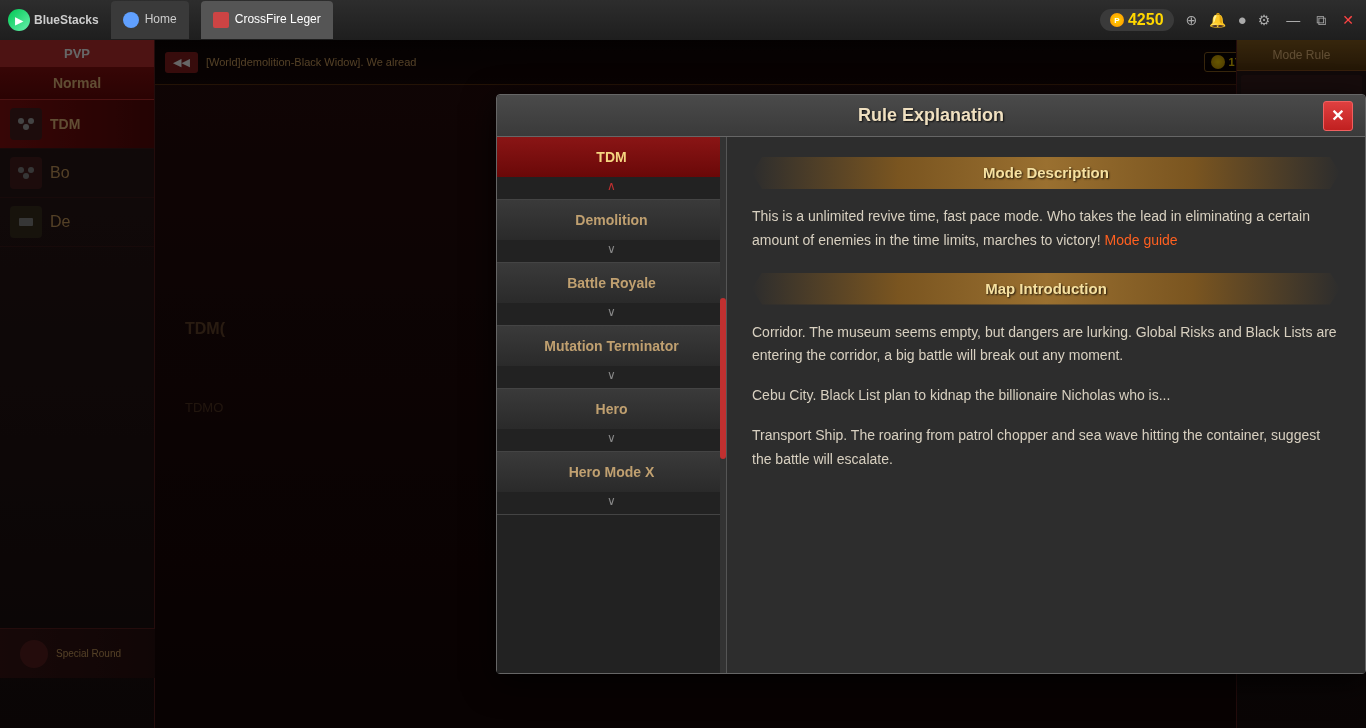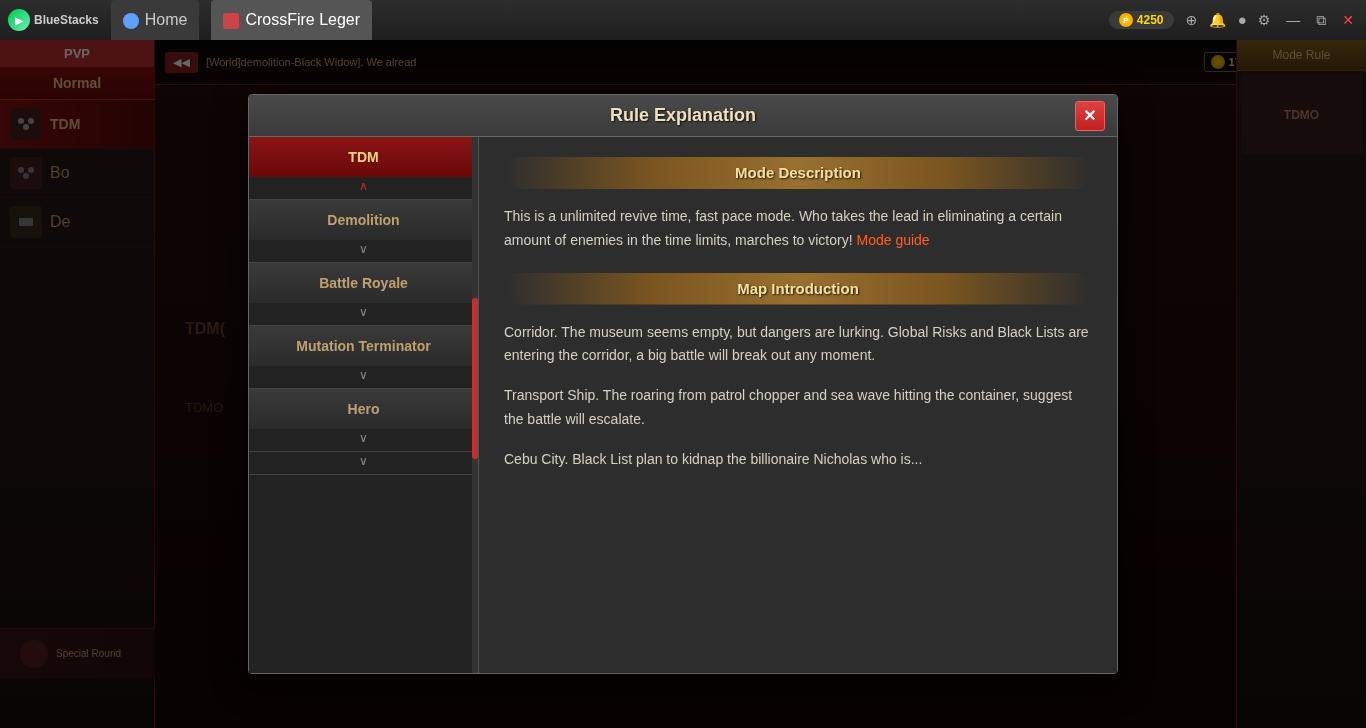--- a/index.html
+++ b/index.html
@@ -41,27 +41,27 @@
       color: white;
       font-weight: bold;
     }
     .top-bar-brand {
       color: #ccc;
       font-size: 12px;
       font-weight: bold;
     }
     .top-bar-tab {
       display: flex;
-      align-items: flex-end;
+      align-items: flex-start;
       gap: 6px;
       background: #3a3a3a;
       border-radius: 4px 4px 0 0;
       padding: 11px 12px;
       color: #ccc;
-      font-size: 16px;
+      font-size: 12px;
       margin-left: 4px;
     }
     .top-bar-tab.active {
       background: #555;
       color: white;
     }
     .tab-icon {
       width: 16px;
       height: 16px;
       background: #888;
@@ -88,21 +88,21 @@
       border-radius: 50%;
       font-size: 8px;
       display: flex;
       align-items: center;
       justify-content: center;
       color: white;
       font-weight: bold;
     }
     .coins-amount {
       color: #ffd700;
-      font-size: 12px;
+      font-size: 16px;
       font-weight: bold;
     }
     .top-bar-icon {
       color: #aaa;
       font-size: 14px;
       cursor: pointer;
     }
     .window-controls {
       display: flex;
       gap: 8px;
@@ -275,21 +275,21 @@
       font-size: 10px;
     }
 
     
     .modal-overlay {
       position: absolute;
       top: 0; left: 0; right: 0; bottom: 0;
       background: rgba(0,0,0,0.6);
       display: flex;
       align-items: center;
-      justify-content: center;
+      justify-content: flex-end;
       z-index: 100;
     }
 
     
     .modal {
       width: 870px;
       height: 580px;
       background: #2a2a2a;
       border: 1px solid #666;
       border-radius: 4px;
@@ -618,20 +618,21 @@
             <div class="mode-item-header inactive">Mutation Terminator</div>
             <span class="mode-chevron down-inactive">∨</span>
           </div>
 
           <div class="mode-item">
             <div class="mode-item-header inactive">Hero</div>
             <span class="mode-chevron down-inactive">∨</span>
           </div>
 
           <div class="mode-item">
+            <div class="mode-item-header inactive">Hero Mode X</div>
             <span class="mode-chevron down-inactive">∨</span>
           </div>
 
           <div class="modal-scrollbar">
             <div class="modal-scrollbar-thumb"></div>
           </div>
         </div>
 
         <div class="modal-right">
 
@@ -647,20 +648,20 @@
           </p>
 
           <div class="section-header">
             <div class="section-header-bg">
               <span class="section-header-text">Map Introduction</span>
             </div>
           </div>
 
           <div class="map-intro-text">
             <p class="map-intro-paragraph">Corridor. The museum seems empty, but dangers are lurking. Global Risks and Black Lists are entering the corridor, a big battle will break out any moment.</p>
+            <p class="map-intro-paragraph">Cebu City. Black List plan to kidnap the billionaire Nicholas who is...</p>
             <p class="map-intro-paragraph">Transport Ship. The roaring from patrol chopper and sea wave hitting the container, suggest the battle will escalate.</p>
-            <p class="map-intro-paragraph">Cebu City. Black List plan to kidnap the billionaire Nicholas who is...</p>
           </div>
         </div>
       </div>
     </div>
   </div>
 </div>
 
 </body></html>

